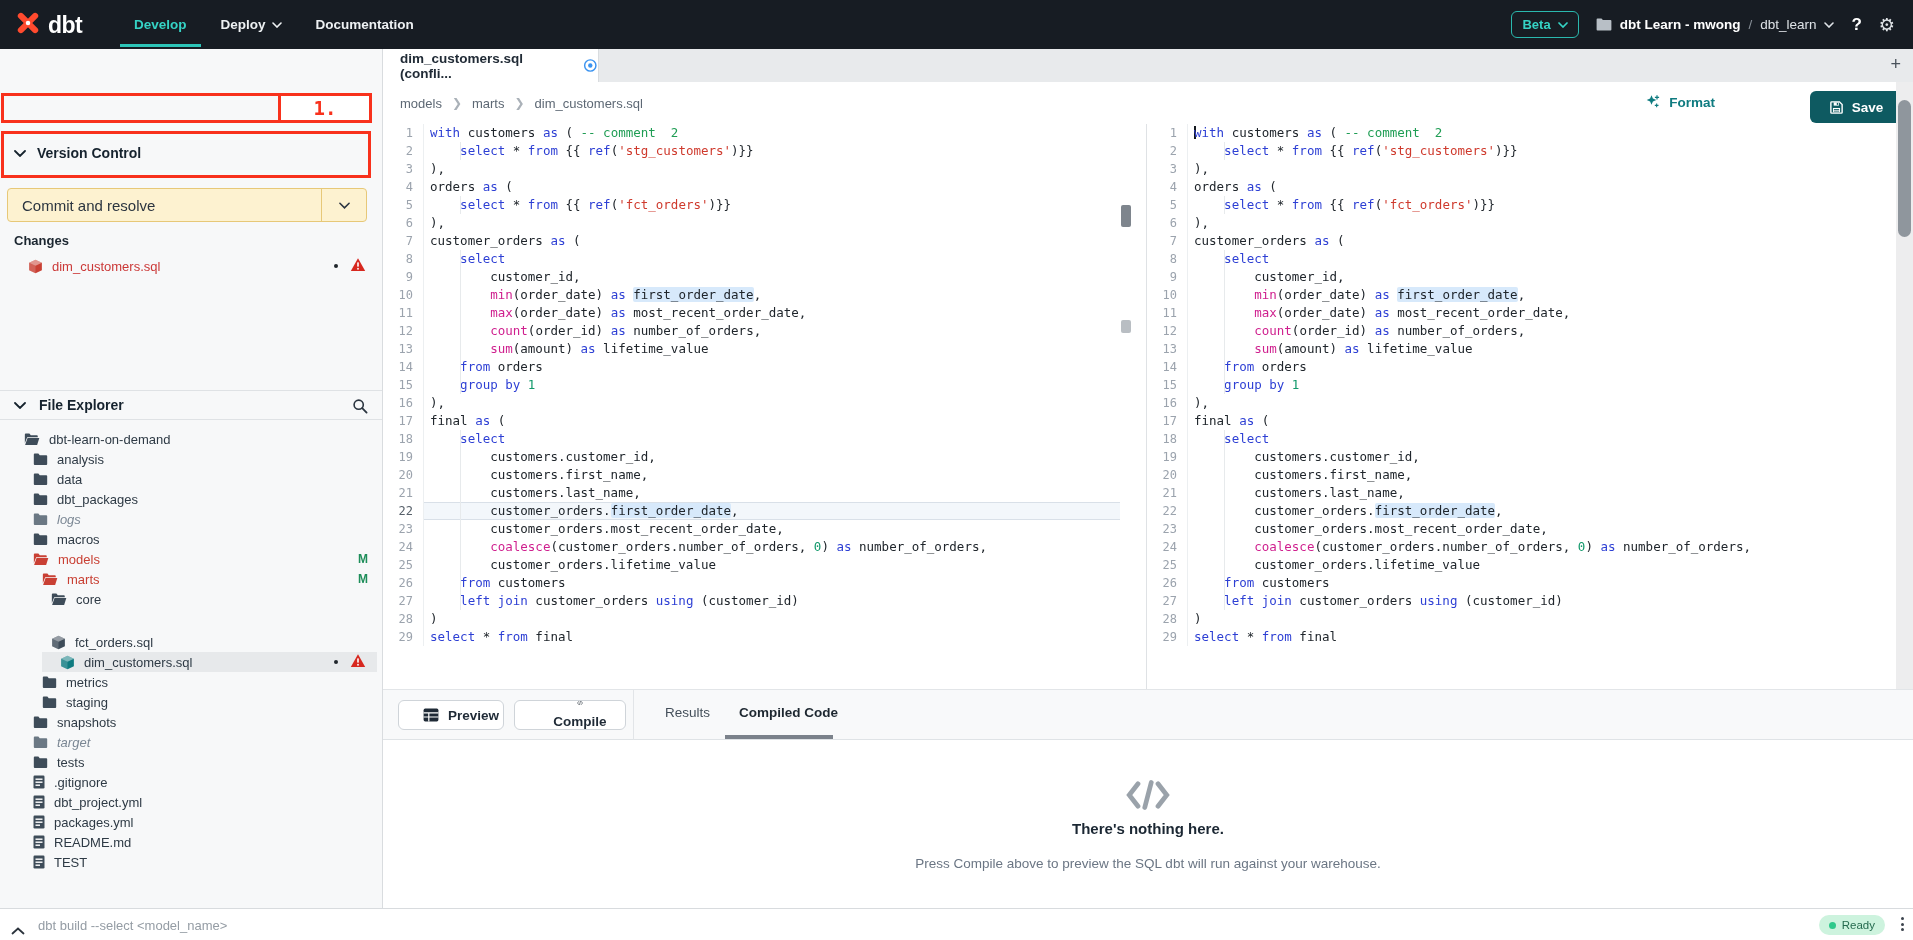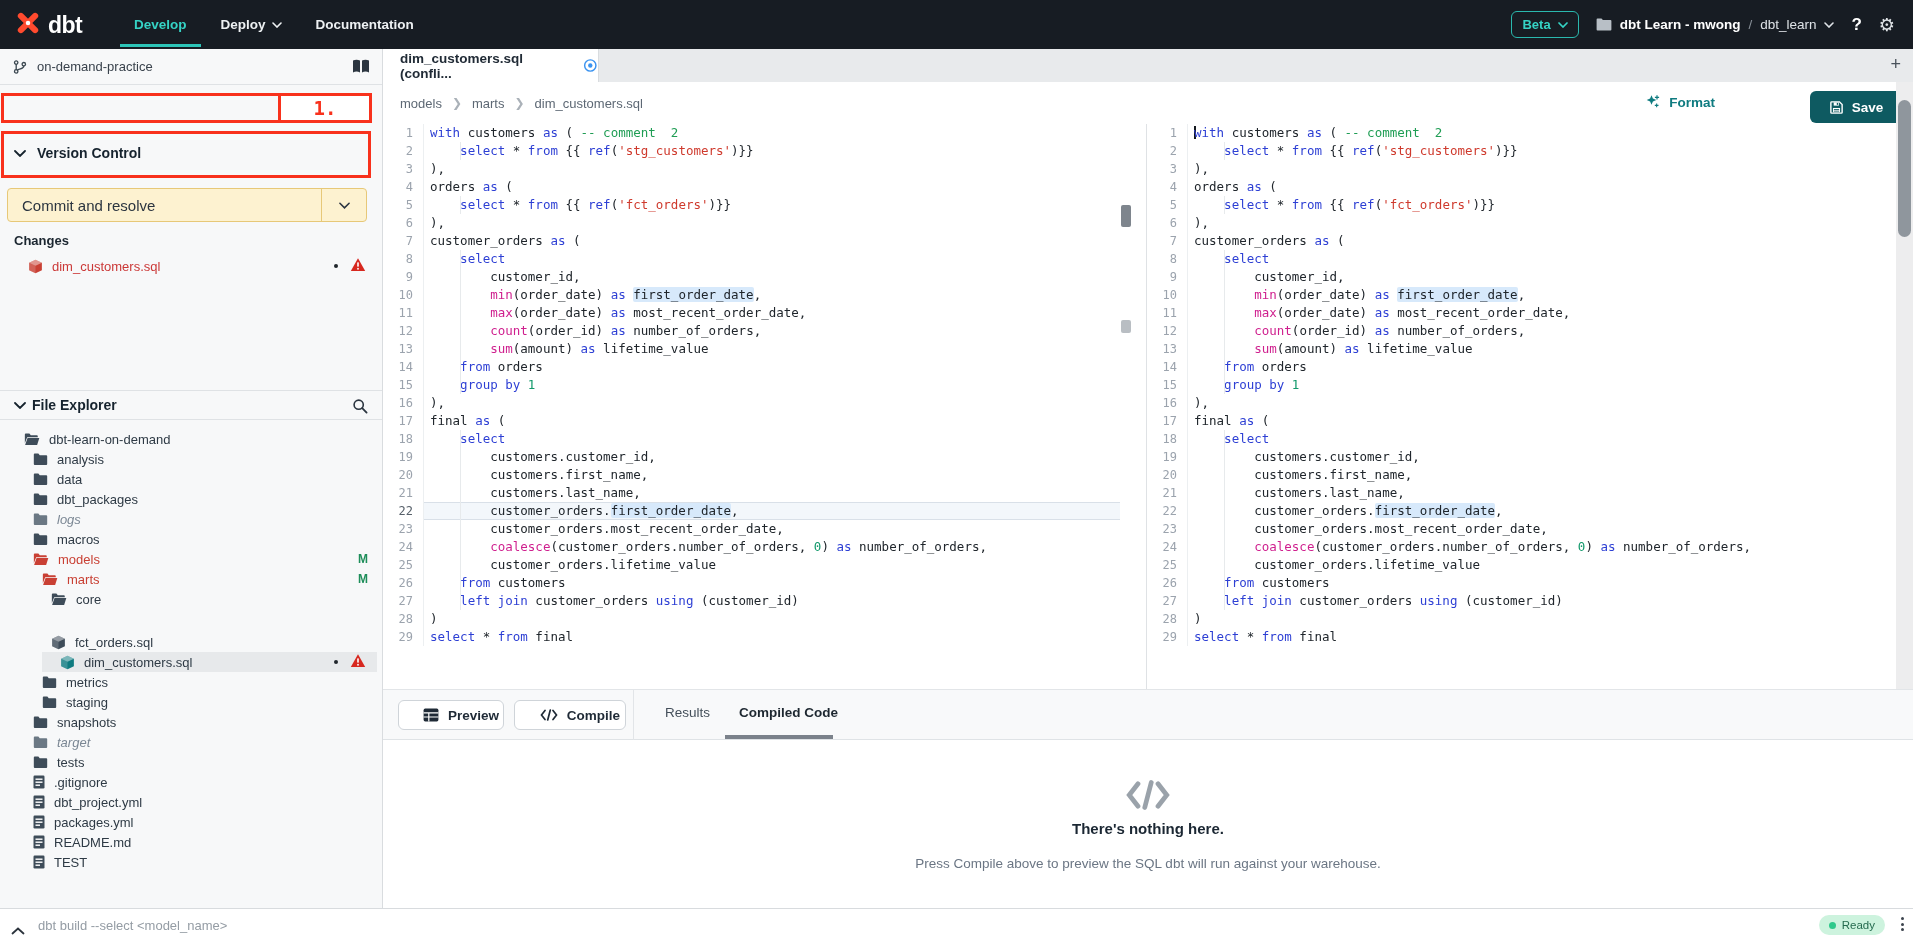--- a/index.html
+++ b/index.html
@@ -79,21 +79,21 @@
   .iguide{position:absolute;width:1px;background:#e7eaec;}
 
   .mini-thumb{position:absolute;border-radius:2px;}
   .vscroll{position:absolute;left:1896px;top:82px;width:17px;height:607px;background:#ededee;}
   .vthumb{position:absolute;left:1898px;top:100px;width:13px;height:137px;background:#8f969d;border-radius:7px;}
 
   
   .btoolbar{position:absolute;left:383px;top:689px;width:1530px;height:51px;background:#f8f9fa;border-top:1px solid #e2e5e8;border-bottom:1px solid #dfe3e6;box-sizing:border-box;}
   .pill-btn{position:absolute;top:10px;height:30px;background:#fff;border:1px solid #cfd4d9;border-radius:6px;display:flex;align-items:center;justify-content:center;gap:9px;font-size:13.5px;font-weight:600;color:#1f2a36;cursor:pointer;box-sizing:border-box;padding-left:20px;}
   .btn-preview{left:15px;width:106px;}
-  .btn-compile{left:131px;width:112px;}
+  .btn-compile{left:131px;width:112px;flex-direction:column;}
   .tb-sep{position:absolute;left:250px;top:0;width:1px;height:50px;background:#e2e5e8;}
   .res-tab{position:absolute;left:282px;top:15px;font-size:13.5px;color:#444f5a;cursor:pointer;}
   .cc-tab{position:absolute;left:356px;top:15px;font-size:13.5px;font-weight:700;color:#1d2730;cursor:pointer;}
   .cc-underline{position:absolute;left:342px;top:45px;width:108px;height:4px;background:#7b828b;}
   .empty-wrap{position:absolute;left:383px;top:740px;width:1530px;height:168px;background:#fff;display:flex;flex-direction:column;align-items:center;}
   .empty-icon{margin-top:40px;}
   .empty-title{margin-top:10px;font-size:15px;font-weight:700;color:#1b2733;}
   .empty-sub{margin-top:19px;font-size:13.5px;color:#6b7684;}
 
   
@@ -149,34 +149,20 @@
         <svg width="10" height="6" viewBox="0 0 10 6">
             <path d="M1 1l4 4 4-4" fill="none" stroke="#dfe3e7" stroke-width="1.6" stroke-linecap="round"></path>
           </svg>
       </span>
       <span class="help-q">?</span>
       <span class="gear">⚙</span>
     </div>
   </div>
 
   <div class="sidebar">
-    <div class="branch-row">
-      <svg width="16" height="16" viewBox="0 0 16 16">
-          <g fill="none" stroke="#3a4750" stroke-width="1.3">
-            <circle cx="4.2" cy="3.6" r="1.7"></circle>
-            <circle cx="4.2" cy="12.4" r="1.7"></circle>
-            <circle cx="11.8" cy="5.2" r="1.7"></circle>
-            <path d="M4.2 5.3v5.4M11.8 6.9c0 2.3-2.4 2.6-4.4 3.3-1.2.4-2 .8-2.4 1.4"></path>
-          </g>
-        </svg>
-      <span>on-demand-practice</span>
-      <span class="book-btn"><svg width="18" height="15" viewBox="0 0 18 15">
-            <path fill="#2b3540" d="M1 1.6C3.2.4 5.8.4 8 1.6v11.8C5.8 12.2 3.2 12.2 1 13.4zM17 1.6C14.8.4 12.2.4 10 1.6v11.8c2.2-1.2 4.8-1.2 7 0z"></path>
-          </svg></span>
-    </div>
 
     <div class="section-head vc-head">
       <svg width="12" height="7" viewBox="0 0 12 7">
           <path d="M1 1l5 5 5-5" fill="none" stroke="#16232e" stroke-width="1.8" stroke-linecap="round"></path>
         </svg>
       <span>Version Control</span>
     </div>
 
     <div class="commit-btn">
       <span class="commit-label">Commit and resolve</span>
@@ -198,21 +184,21 @@
           <span>dim_customers.sql</span>
           <span class="mod-dot"></span>
           <span class="warn-pos"><svg width="16" height="15" viewBox="0 0 16 15">
               <path d="M8 1.2 15.2 14H.8z" fill="#d7281f"></path>
               <rect x="7.2" y="5.4" width="1.6" height="4.2" fill="#fff"></rect>
               <rect x="7.2" y="10.9" width="1.6" height="1.7" fill="#fff"></rect>
             </svg></span>
         </div>
       </div>
 
-    <div class="fe-head section-head" style="gap:6px;">
+    <div class="fe-head section-head" style="gap:13px;">
       <svg width="12" height="7" viewBox="0 0 12 7">
           <path d="M1 1l5 5 5-5" fill="none" stroke="#16232e" stroke-width="1.8" stroke-linecap="round"></path>
         </svg>
       <span>File Explorer</span>
       <span class="fe-search"><svg width="16" height="16" viewBox="0 0 16 16">
             <circle cx="6.7" cy="6.7" r="4.6" fill="none" stroke="#2b3540" stroke-width="1.6"></circle>
             <path d="M10.2 10.2 14.6 14.6" stroke="#2b3540" stroke-width="1.8" stroke-linecap="round"></path>
           </svg></span>
     </div>
 

